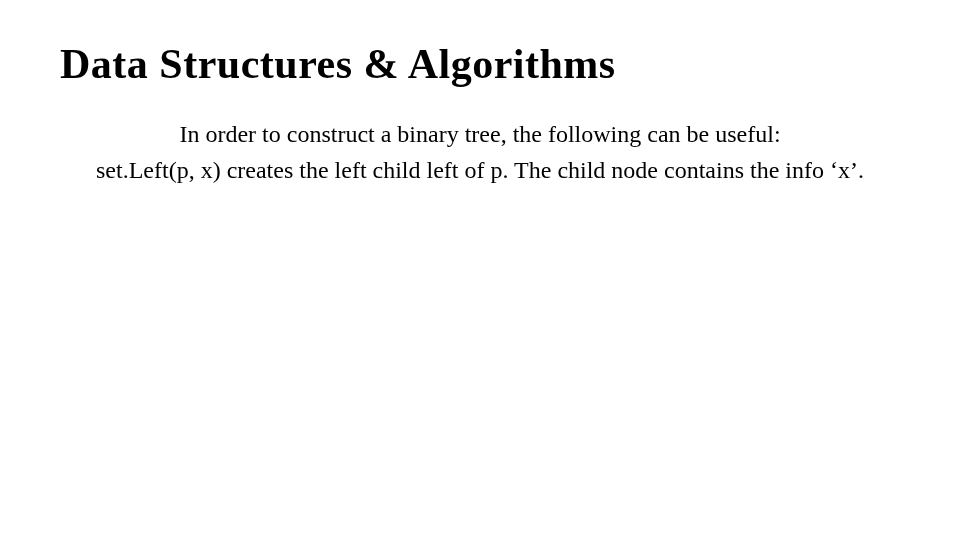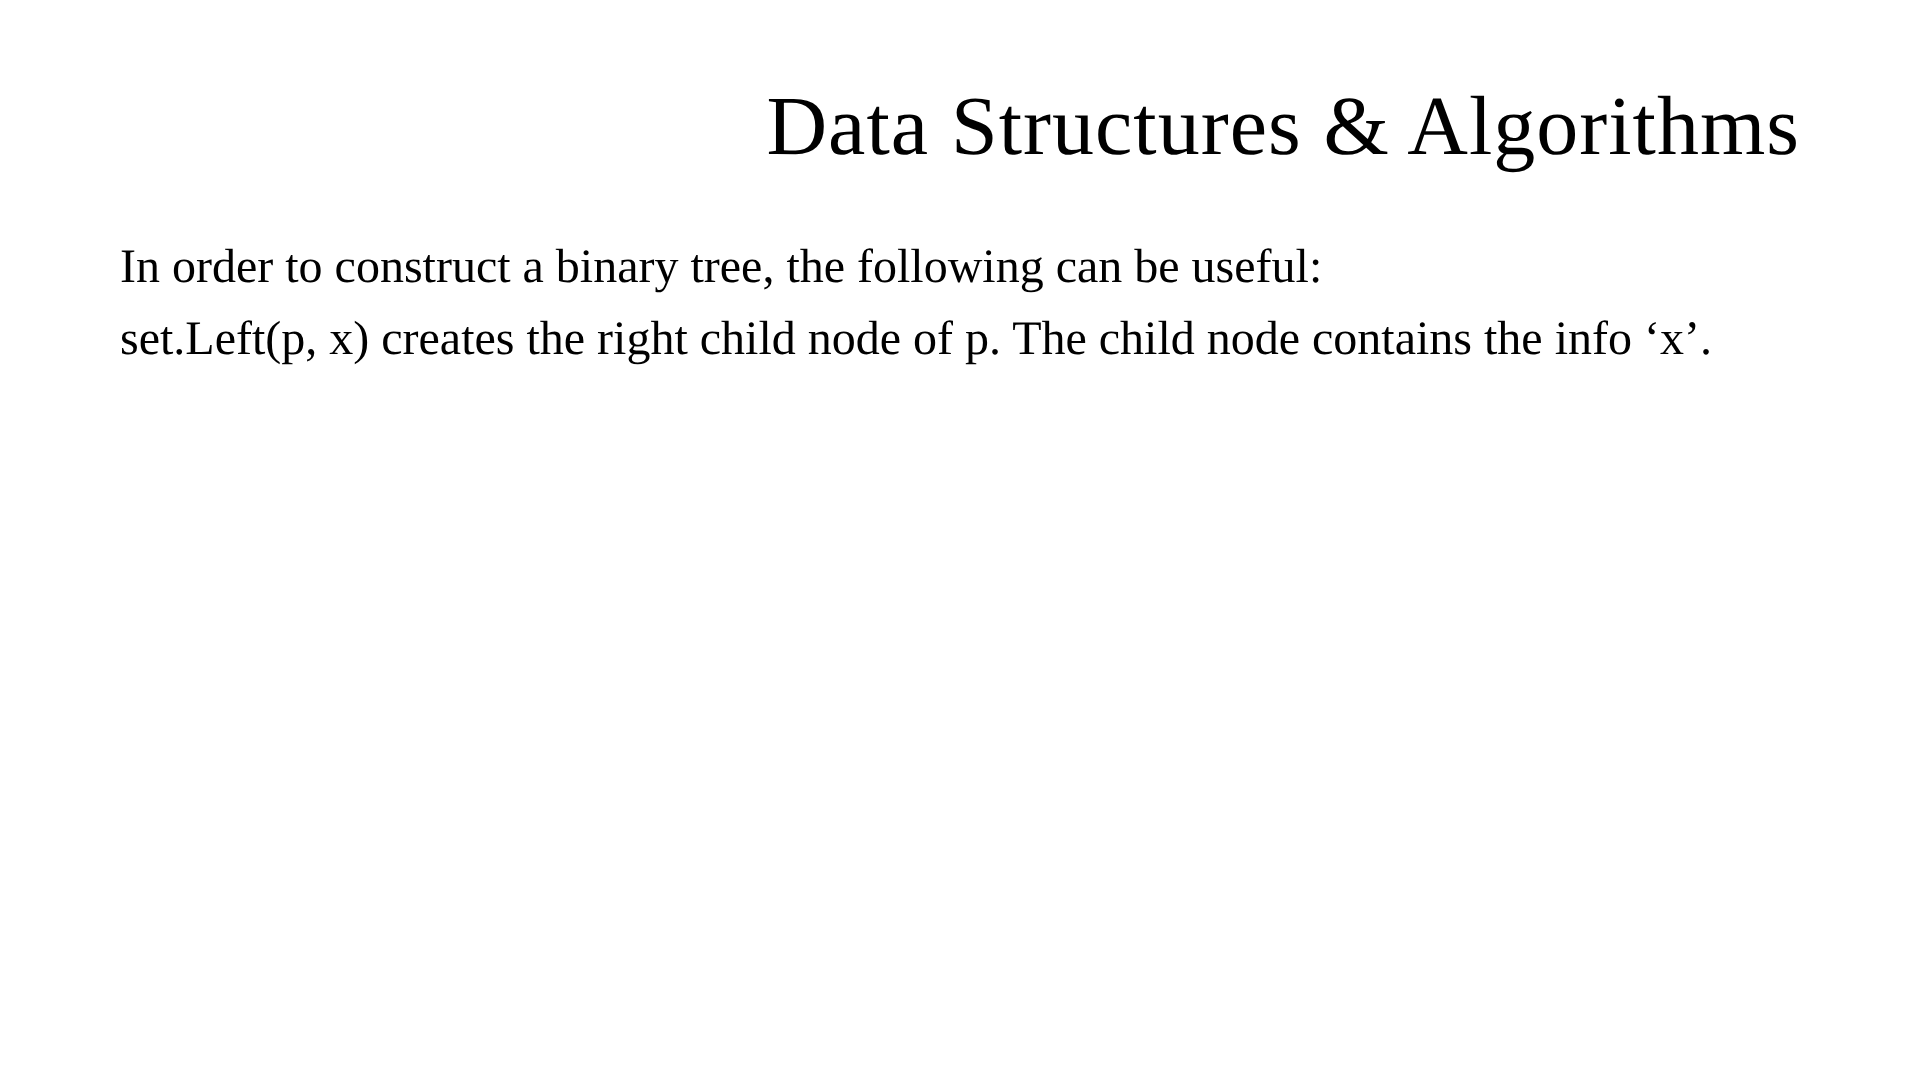--- a/index.html
+++ b/index.html
@@ -12,36 +12,36 @@
     color: #000000;
   }
   .slide {
     width: 960px;
     height: 540px;
     box-sizing: border-box;
     padding: 40px 60px 0 60px;
   }
   .title {
     font-size: 42px;
-    font-weight: normal;
-    text-align: right;
+    font-weight: bold;
+    text-align: left;
     margin: 0 0 30px 0;
     letter-spacing: 0.5px;
   }
   .body-text {
     font-size: 24px;
     line-height: 1.35;
-    text-align: left;
+    text-align: center;
   }
   .body-text p {
     margin: 0 0 4px 0;
   }
 </style>
 </head>
 <body>
 
 <div class="slide">
   <h1 class="title">Data Structures &amp; Algorithms</h1>
   <div class="body-text">
     <p>In order to construct a binary tree, the following can be useful:</p>
-    <p>set.Left(p, x) creates the right child node of p. The child node contains the info ‘x’.</p>
+    <p>set.Left(p, x) creates the left child left of p. The child node contains the info ‘x’.</p>
   </div>
 </div>
 
 </body></html>

